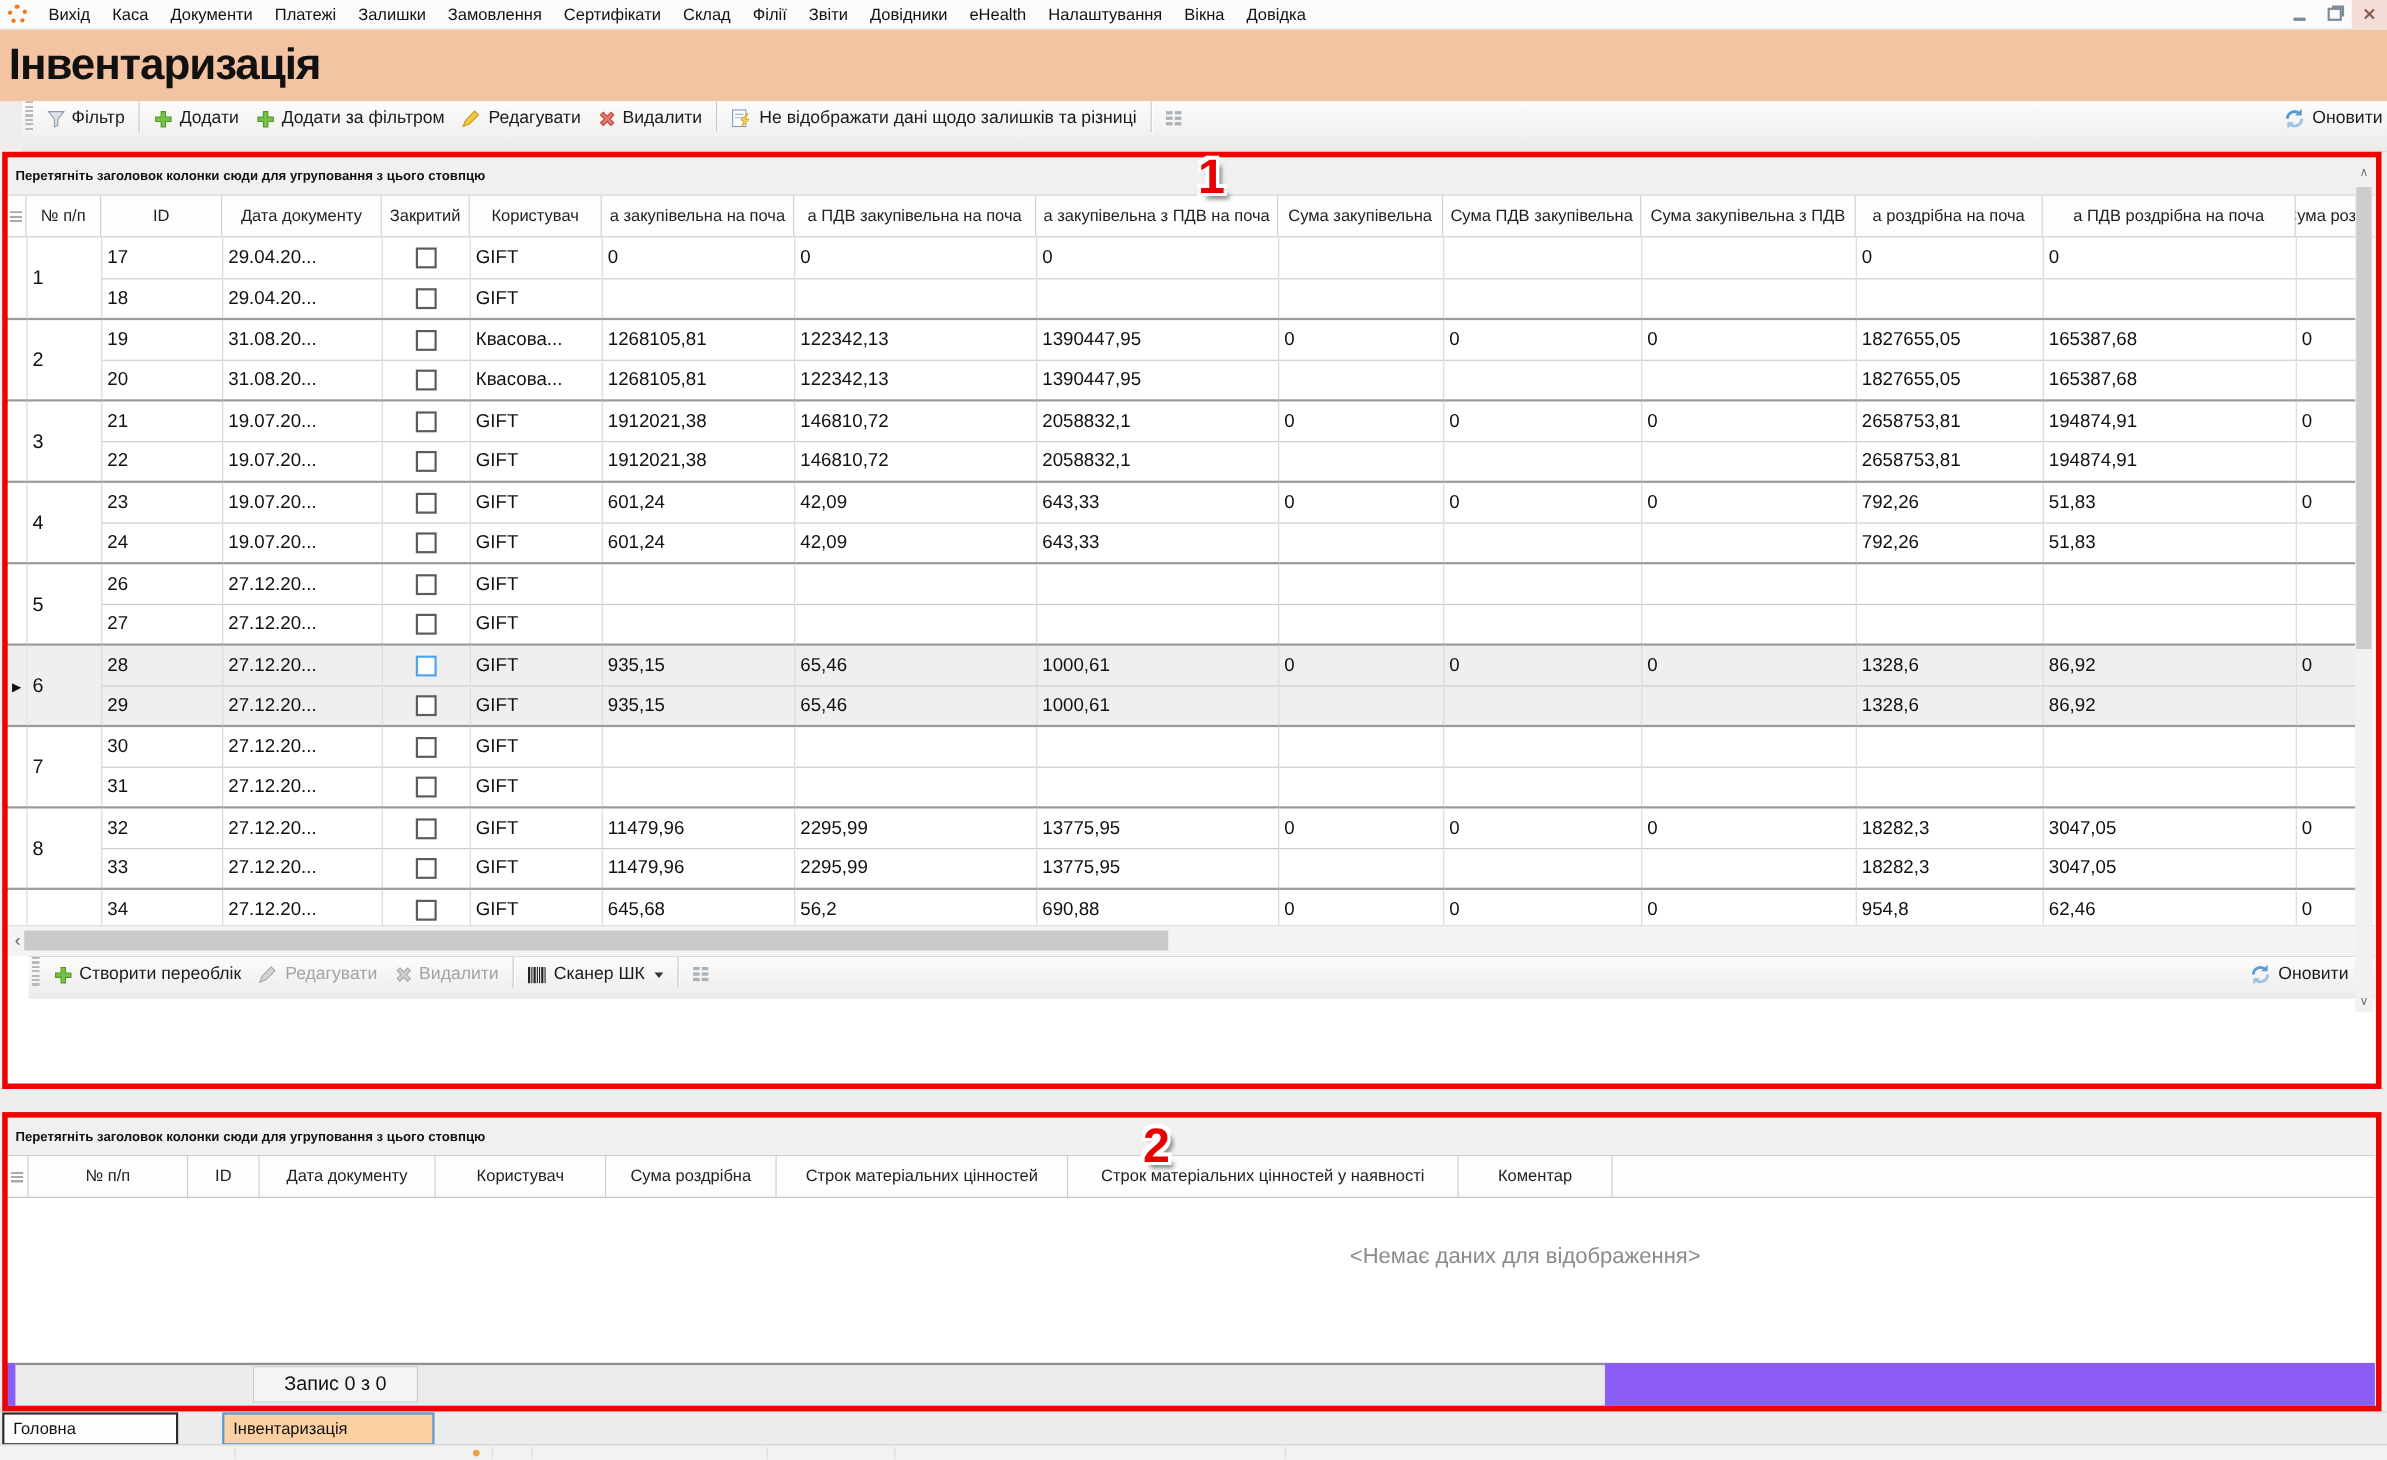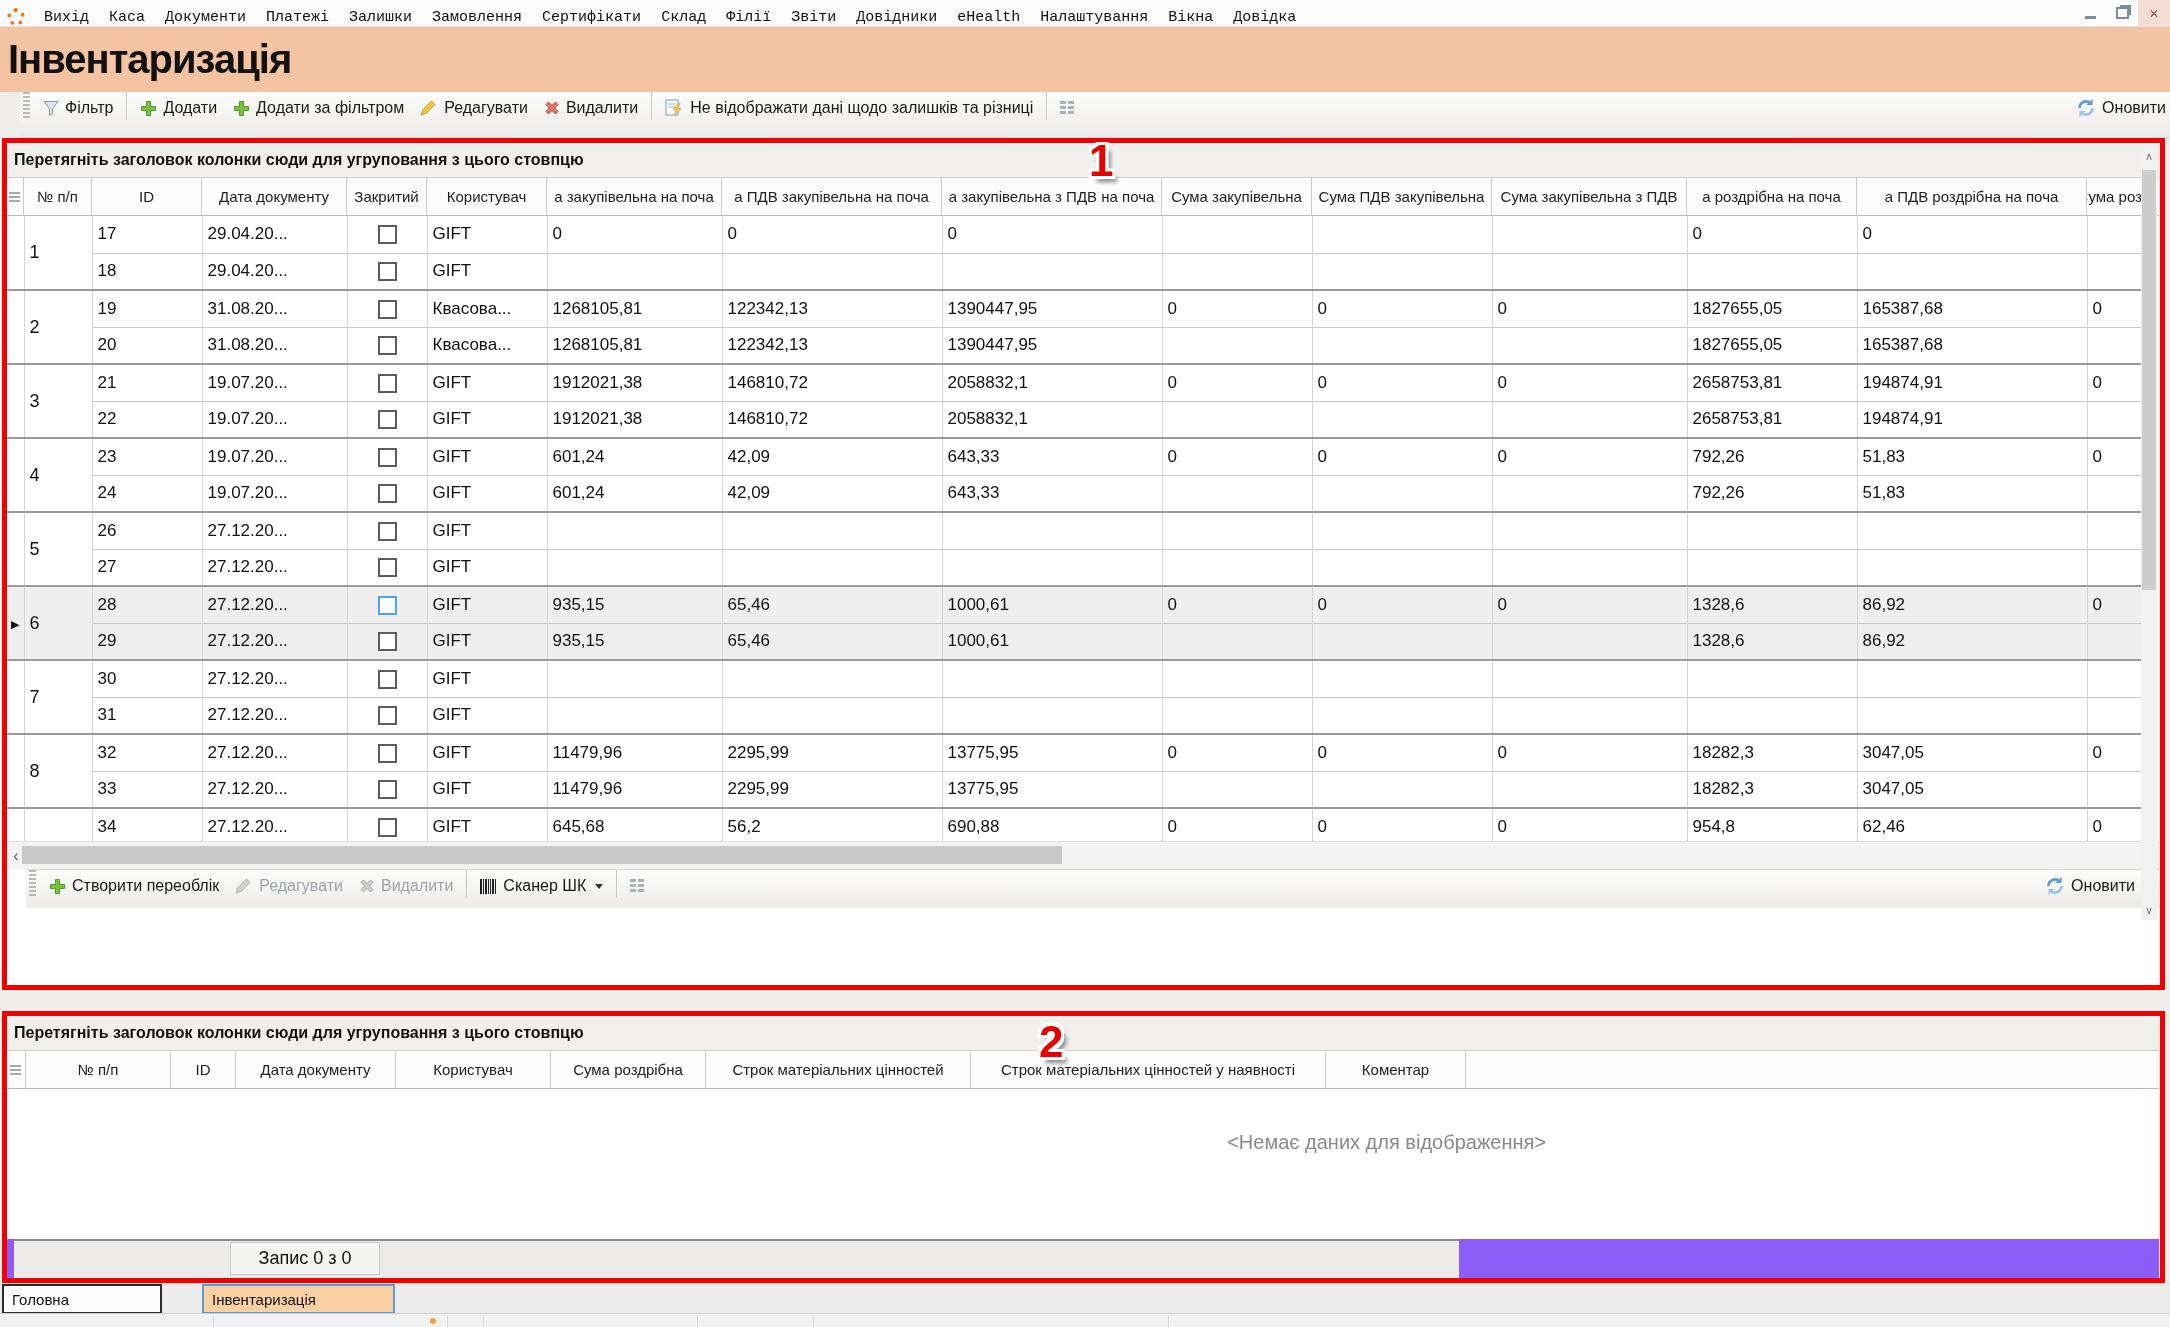--- a/index.html
+++ b/index.html
@@ -1,20 +1,20 @@
 <!DOCTYPE html>
 <html><head>
 <meta charset="utf-8">
 <style>
   html,body{margin:0;padding:0;}
   .screen{position:relative;width:2170px;height:1327px;background:#efeeed;overflow:hidden;
           font-family:"Liberation Sans",sans-serif;color:#111;}
   
   .menubar{position:absolute;left:0;top:0;width:2170px;height:27px;background:#fbfbfb;
-           border-bottom:1px solid #e2e2e2;display:flex;align-items:flex-end;font-size:15px;box-sizing:border-box;font-family:Liberation Mono, monospace;}
+           border-bottom:1px solid #e2e2e2;display:flex;align-items:center;font-size:15px;box-sizing:border-box;}
   .app-icon{width:18px;height:18px;border:4px dotted #f07818;border-radius:50%;margin:0 9px 0 7px;box-sizing:border-box;flex:0 0 auto;}
   .menu-item{padding:0 10px;white-space:nowrap;cursor:default;}
   .winbtns{margin-left:auto;display:flex;height:100%;}
   .winbtn{width:32px;height:100%;display:flex;align-items:center;justify-content:center;color:#7d8b99;}
   .btn-min i{display:block;width:11px;height:3px;background:#7d8b99;margin-top:8px;}
   .btn-restore i{display:block;width:9px;height:8px;border:2px solid #7d8b99;box-shadow:3px -3px 0 -1px #7d8b99;}
   .btn-close{background:#f3ddd6;font-size:15px;color:#8c5a50;font-weight:bold;}
   
   .titlebar{position:absolute;left:0;top:27px;width:2170px;height:65px;background:#f4c3a2;display:flex;align-items:center;}
   .title-text{font-size:40px;font-weight:bold;padding-left:8px;letter-spacing:-1px;}
@@ -34,21 +34,21 @@
   .ann-rect{position:absolute;border:5px solid #ee0202;background:transparent;pointer-events:none;z-index:40;box-sizing:border-box;}
   .r1{left:2px;top:138px;width:2163px;height:852px;}
   .r2{left:2px;top:1011px;width:2163px;height:272px;}
   .ann-label{position:absolute;font-size:44px;font-weight:bold;color:#e60000;line-height:1;
              text-shadow:-3px -3px 0 #fff,3px -3px 0 #fff,-3px 3px 0 #fff,3px 3px 0 #fff,5px 6px 4px rgba(110,110,110,.85);}
   
   .panel{position:absolute;background:#fff;box-sizing:border-box;}
   .p1{left:6px;top:142px;width:2153px;height:844px;}
   .p2{left:6px;top:1015px;width:2153px;height:264px;}
   .group-panel{height:36px;background:#f1f0ee;border-bottom:1px solid #cfcfcf;display:flex;align-items:center;
-               font-size:16px;font-weight:bold;padding-left:8px;box-sizing:border-box;}
+               font-size:12px;font-weight:bold;padding-left:8px;box-sizing:border-box;}
   .hdr-row{display:flex;height:38px;background:#fdfdfd;border-bottom:1px solid #b9b9b9;box-sizing:border-box;}
   .hc{box-sizing:border-box;border-right:1px solid #cccccc;font-size:15px;color:#222;display:flex;align-items:center;
       justify-content:center;overflow:hidden;white-space:nowrap;flex:0 0 auto;}
   .corner-ic{width:11px;height:10px;background:
       repeating-linear-gradient(to bottom,#a9a9a9 0 2px,transparent 2px 4px);}
   
   .w0{width:18px}.w1{width:68px}.w2{width:110px}.w3{width:145px}.w4{width:80px}.w5{width:120px}
   .w6{width:175px}.w7{width:220px}.w8{width:220px}.w9{width:150px}.w10{width:180px}.w11{width:195px}
   .w12{width:170px}.w13{width:230px}.w14{width:55px}
   .rows-viewport{height:625px;overflow:hidden;background:#fff;}

